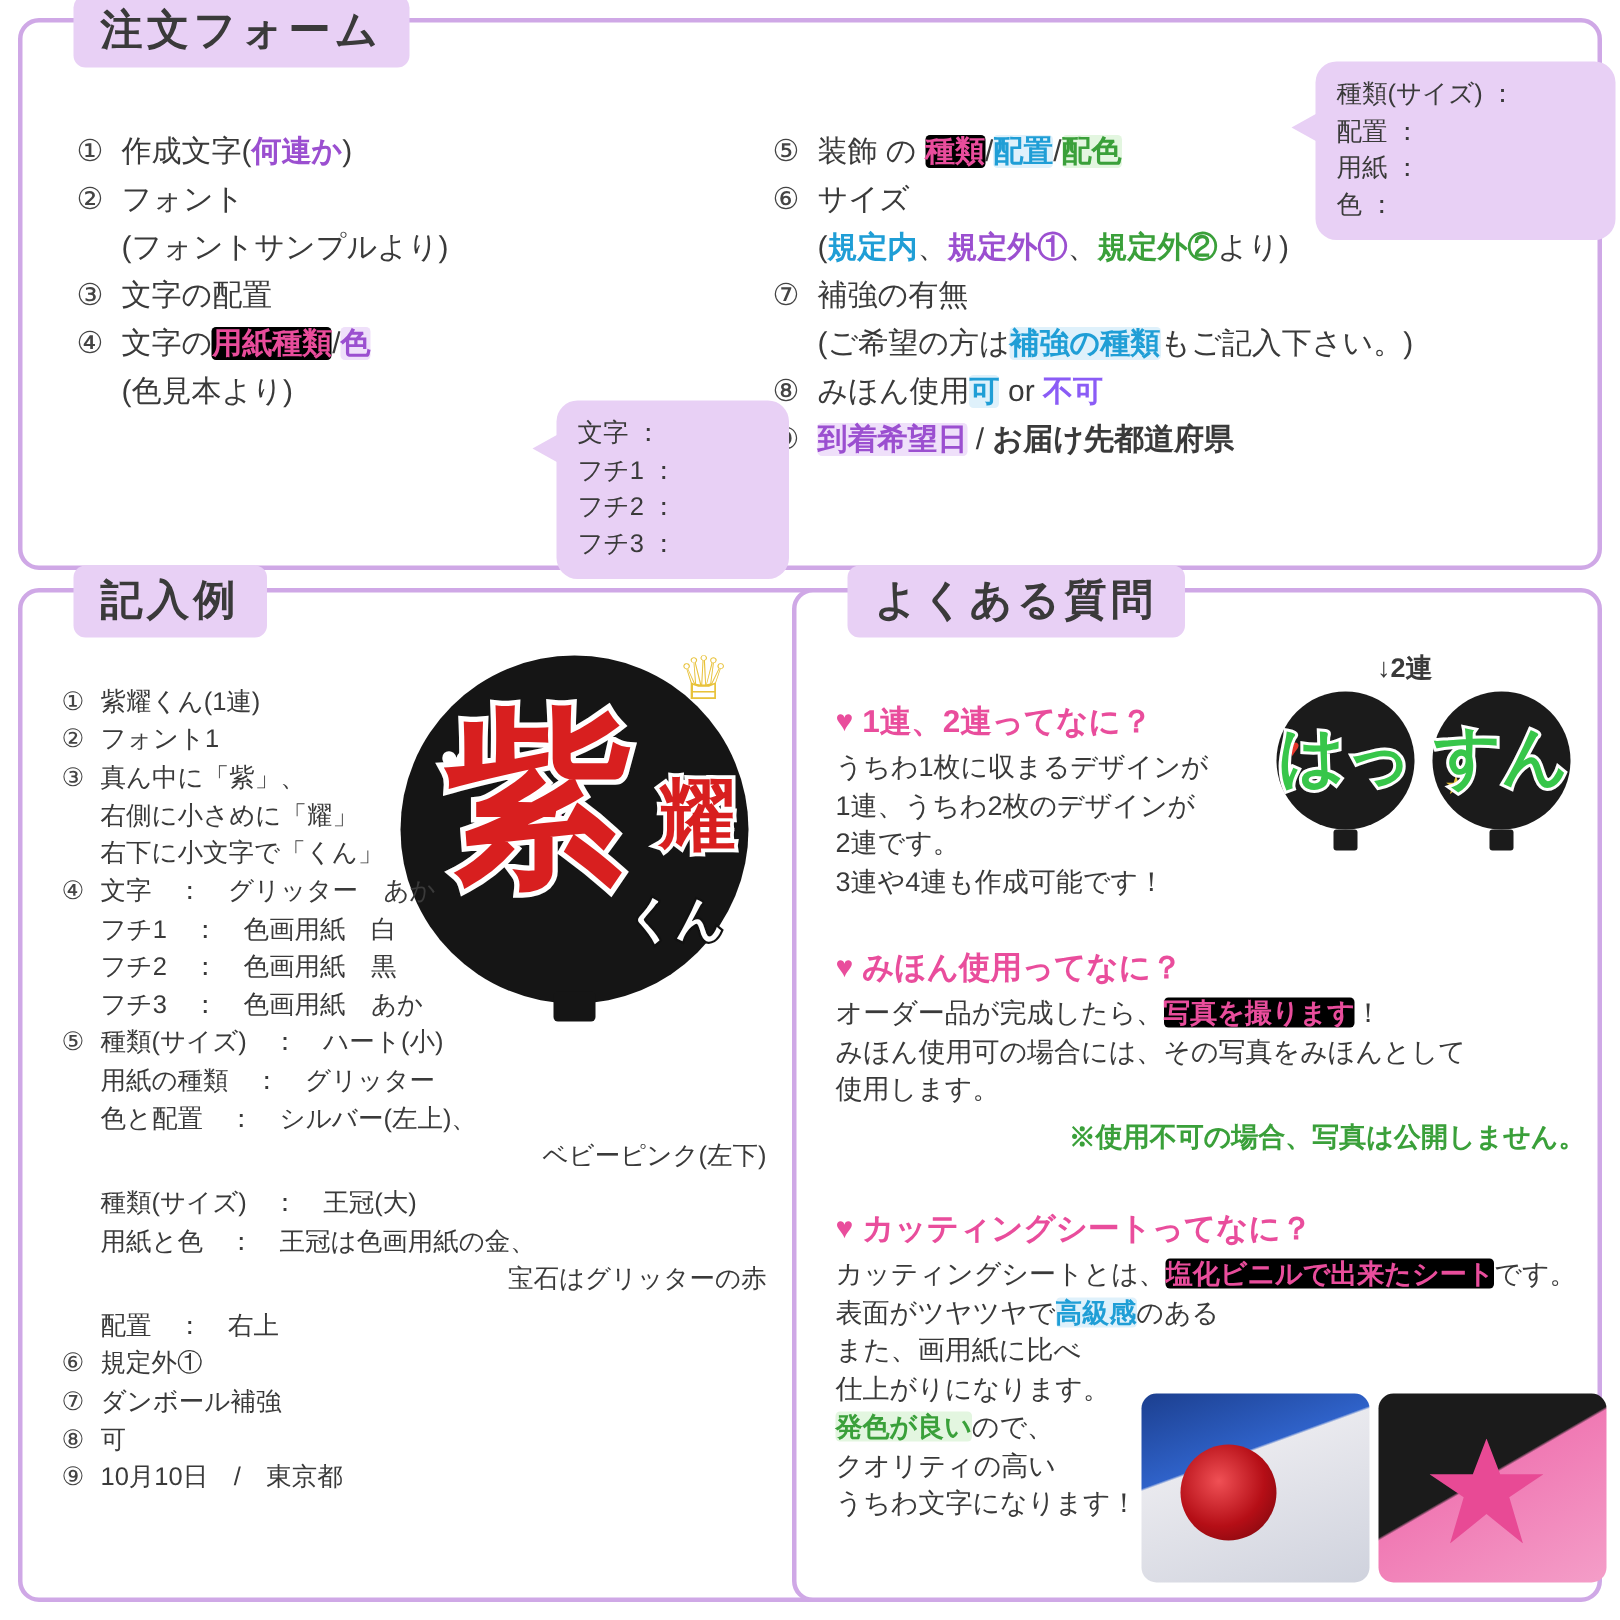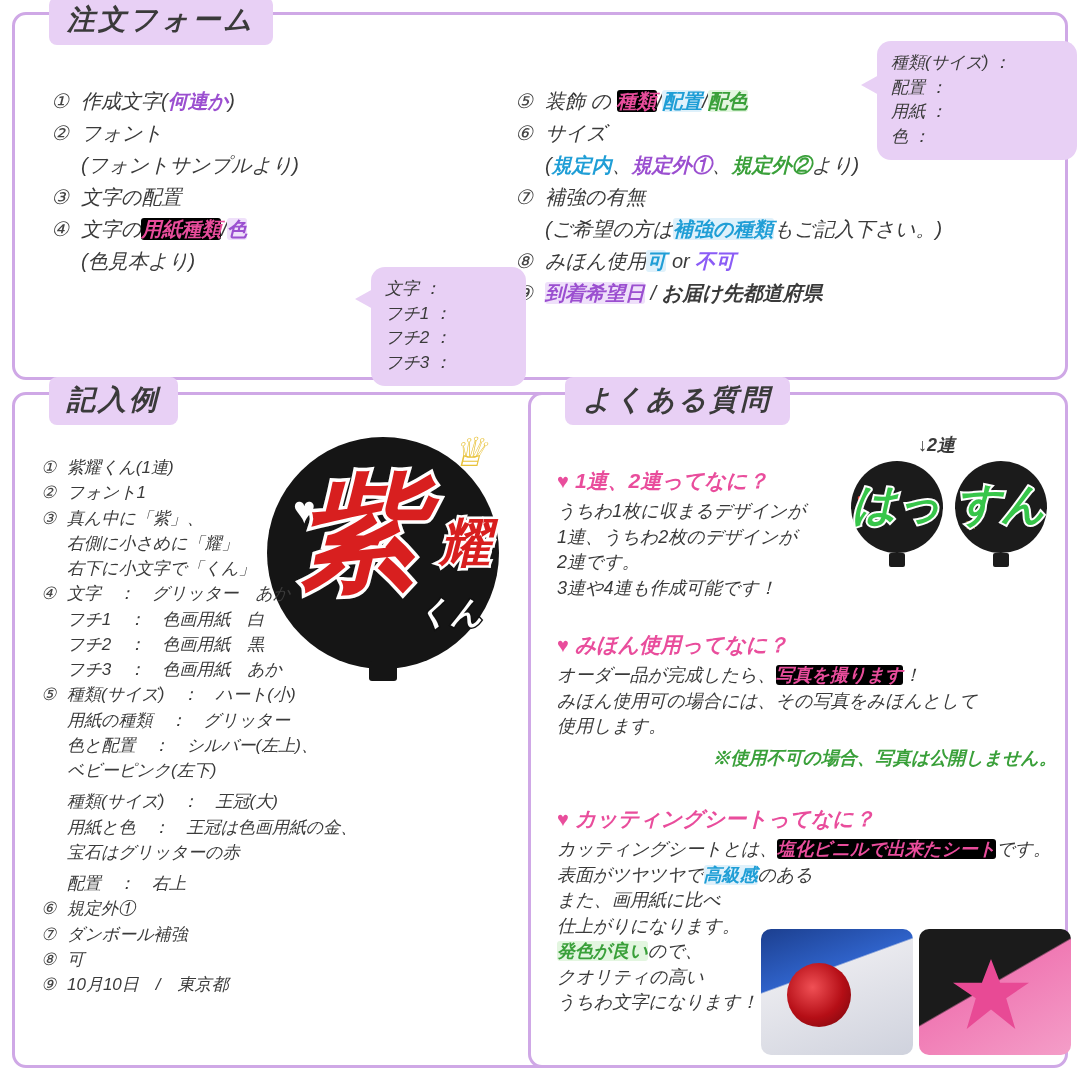--- a/index.html
+++ b/index.html
@@ -12,21 +12,20 @@
     height: 1080px;
     font-family: "Liberation Sans", sans-serif;
     position: relative;
     overflow: hidden;
   }
   .page {
     position: absolute;
     inset: 0;
     padding: 20px;
     box-sizing: border-box;
-    font-style: italic;
   }
 
   
   .panel {
     position: absolute;
     border: 3px solid #cfa8e6;
     border-radius: 14px;
     background: #ffffff;
     box-sizing: border-box;
   }
@@ -115,21 +114,21 @@
     border-bottom: 10px solid transparent;
     border-right: 18px solid #e8d0f5;
   }
 
   
   #example-list { position: absolute; left: 26px; top: 62px; width: 470px; font-size: 17px; }
   #example-list .row { font-size: 17px; margin-bottom: 4px; }
   #example-list .num { width: 26px; font-size: 17px; }
   #example-list .sub { margin-left: 26px; font-size: 17px; margin-bottom: 4px; }
   .ind1 { margin-left: 56px; }
-  .ind2 { margin-left: 86px; }
+  .ind2 { margin-left: 86px; text-align: right; }
   .mono-row { white-space: pre; }
 
   
   #uchiwa {
     position: absolute;
     left: 248px; top: 28px;
     width: 250px; height: 250px;
   }
   #uchiwa .disc {
     position: absolute;

